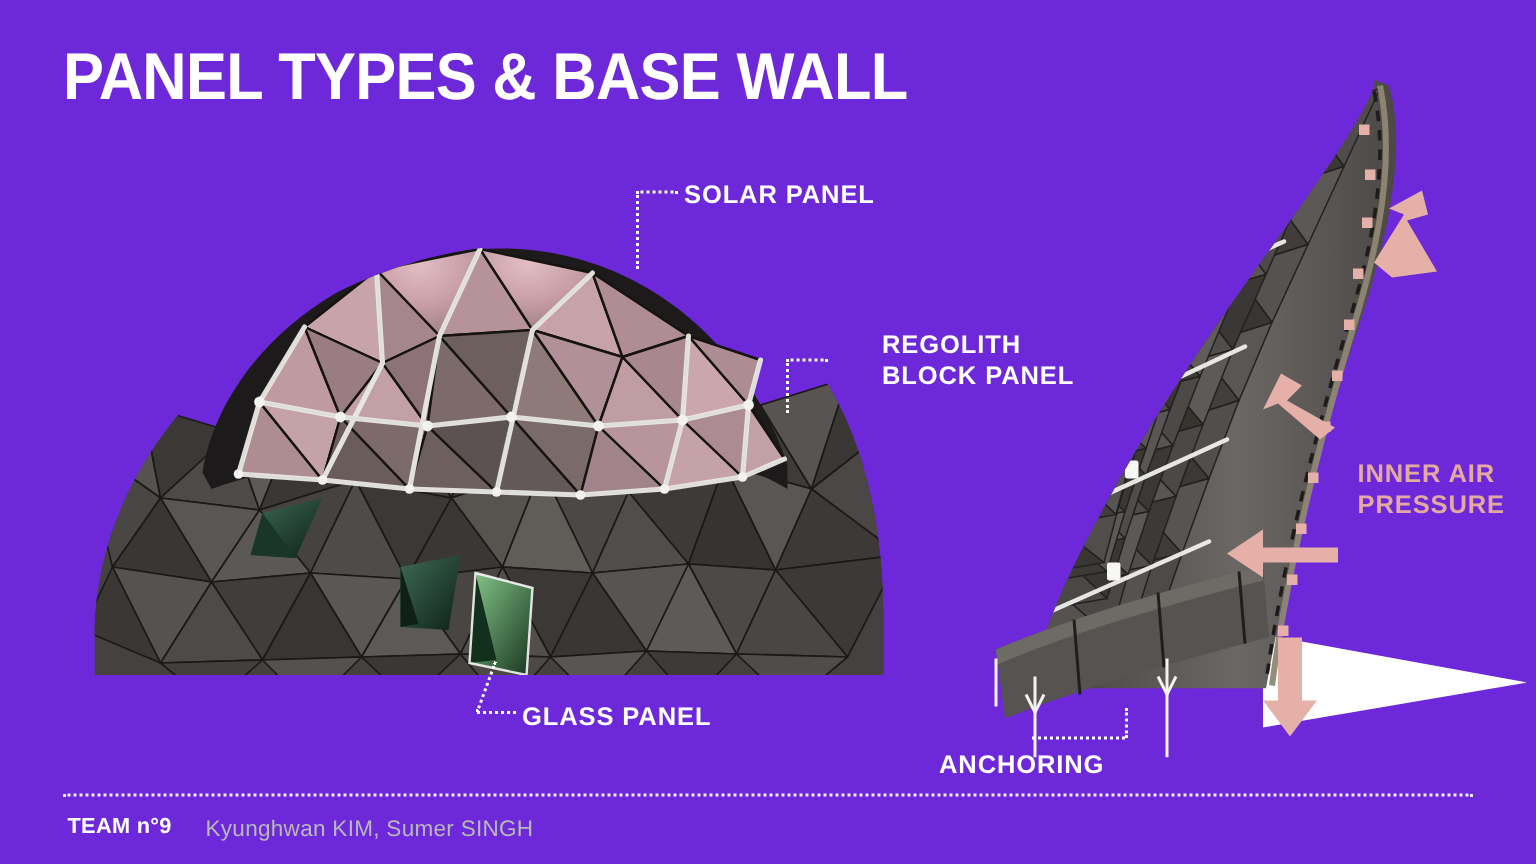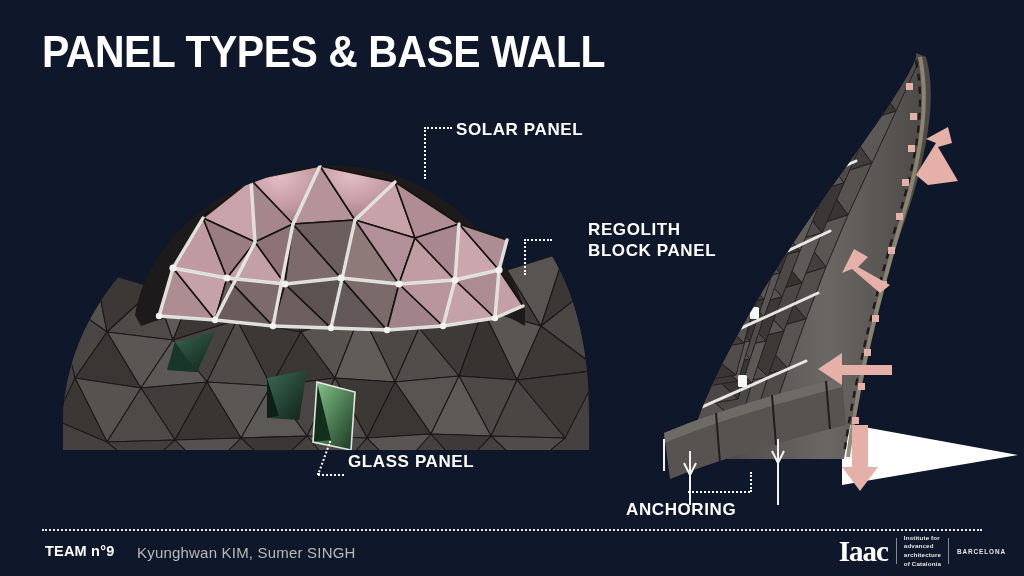--- a/index.html
+++ b/index.html
@@ -9,21 +9,21 @@
     overflow: hidden;
   }
   body {
     font-family: "Liberation Sans", sans-serif;
     color: #fff;
     position: relative;
   }
   #slide {
     position: absolute; left: 0; top: 0;
     width: 1024px; height: 576px;
-    background: #0f172a;
+    background: #6d28d9;
     overflow: hidden;
   }
 
   
   #title {
     position: absolute;
     left: 42px; top: 30px;
     font-size: 44px;
     font-weight: 700;
     letter-spacing: -0.5px;
@@ -510,37 +510,29 @@
 
   <div class="callout" style="left:456px; top:119px;">SOLAR PANEL</div>
   <div class="leader-h" style="left:424px; top:127px; width:28px;"></div>
   <div class="leader-v" style="left:424px; top:127px; height:52px;"></div>
 
   <div class="callout" style="left:556px; top:219px;margin-left:32px;">REGOLITH
 BLOCK PANEL</div>
   <div class="leader-h" style="left:524px; top:239px; width:28px;"></div>
   <div class="leader-v" style="left:524px; top:239px; height:36px;"></div>
 
-  <div class="callout" style="left:348px; top:451px;">GLASS PANEL</div>
+  <div class="callout" style="left:348px; top:467px;">GLASS PANEL</div>
   <div class="leader-h" style="left:318px; top:474px; width:26px;"></div>
   <div class="leader-d" style="left:318px; top:474px; width:36px; transform:rotate(-70deg);"></div>
 
+  <div class="callout pink" style="left:905px; top:305px;">INNER AIR
+PRESSURE</div>
 
   <div class="callout" style="left:590px; top:499px;margin-left:36px;">ANCHORING</div>
   <div class="leader-h" style="left:688px; top:491px; width:62px;"></div>
   <div class="leader-v" style="left:750px; top:472px; height:20px;"></div>
 
   <div id="footer-rule"></div>
   <div id="team-label">TEAM n°9</div>
   <div id="authors">Kyunghwan KIM, Sumer SINGH</div>
 
-  <div id="logo">
-    <div id="logo-mark">Iaac</div>
-    <div id="logo-sep"></div>
-    <div id="logo-sub">Institute for
-advanced
-architecture
-of Catalonia</div>
-    <div id="logo-sep2"></div>
-    <div id="logo-city">BARCELONA</div>
-  </div>
 
 </div>
 
 </body></html>

